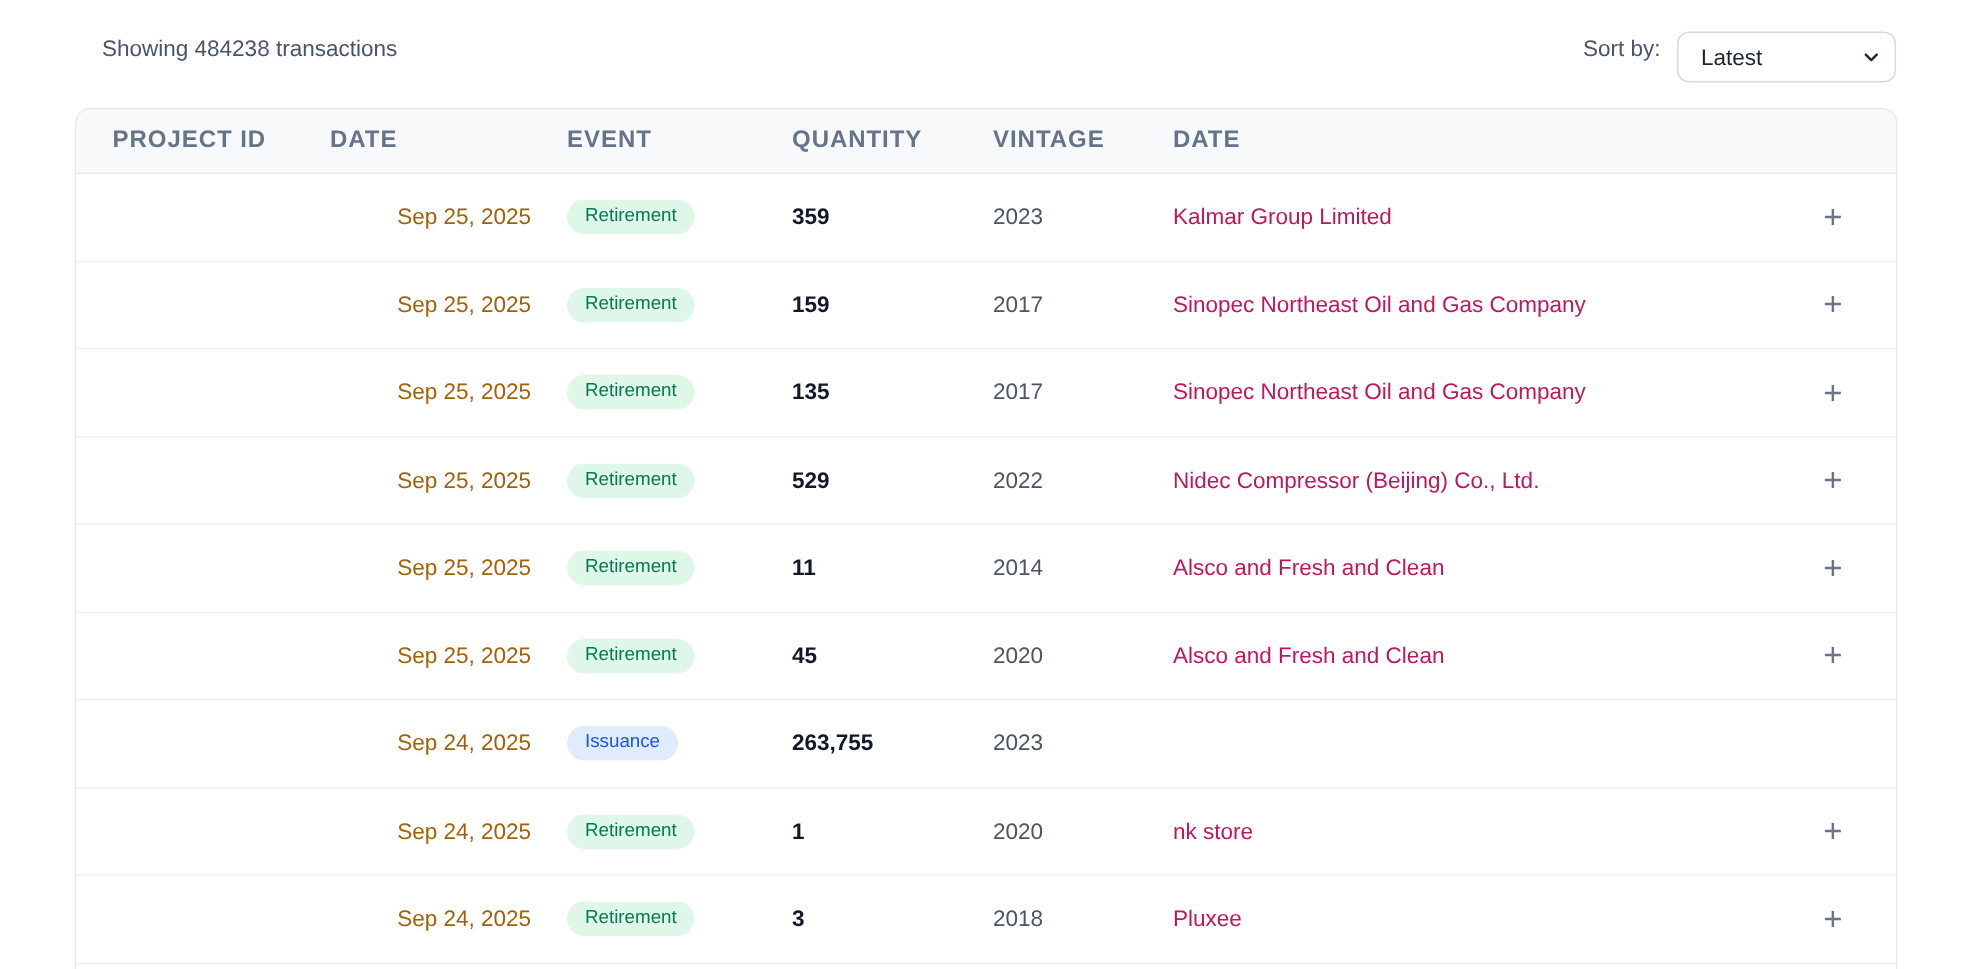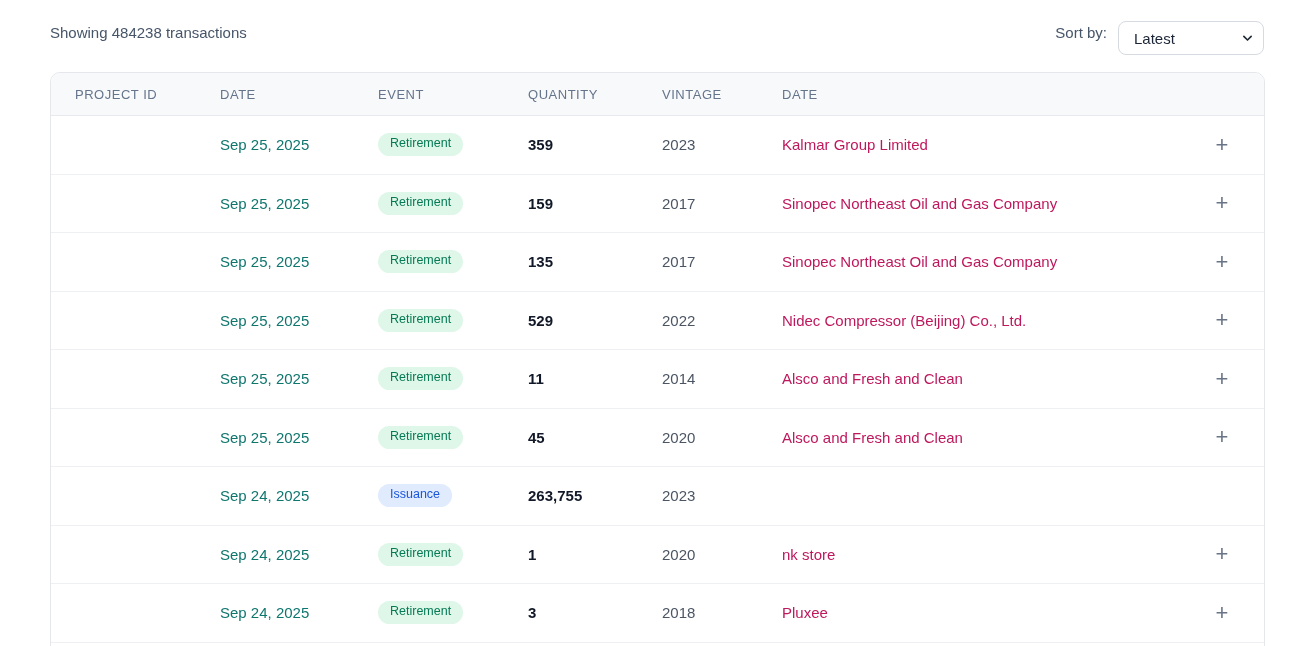--- a/index.html
+++ b/index.html
@@ -8,21 +8,21 @@
     overflow: hidden;
     background: #ffffff;
     font-family: "Liberation Sans", "DejaVu Sans", sans-serif;
     color: #1f2937;
   }
   .page { width: 1313px; height: 646px; position: relative; }
 
   
   .topbar {
     position: absolute;
-    left: 50px; right: 49px; top: 15px;
+    left: 68px; right: 49px; top: 15px;
     height: 34px;
     display: flex;
     align-items: center;
     justify-content: space-between;
     gap: 20px;
   }
   .showing {
     font-size: 15px;
     color: #475569;
   }
@@ -75,41 +75,41 @@
     grid-template-columns: 145px 158px 150px 134px 120px 1fr 84px;
     align-items: center;
   }
   .thead {
     height: 43px;
     background: #f8f9fb;
     border-bottom: 1px solid #e7e9ee;
     border-radius: 9px 9px 0 0;
   }
   .th {
-    font-size: 13px;
-    font-weight: 400;
+    font-size: 16px;
+    font-weight: 700;
     letter-spacing: 0.04em;
     color: #64748b;
     padding-left: 24px;
     white-space: nowrap;
   }
   .tr {
     height: 58.5px;
     border-bottom: 1px solid #eef0f3;
     background: #ffffff;
   }
   .td {
     padding-left: 24px;
     font-size: 15px;
     white-space: nowrap;
     overflow: hidden;
     text-overflow: ellipsis;
   }
   .col-project { color: #6b7280; }
-  .col-date { color: #0f766e; }
+  .col-date { color: #a16207; text-align: right; }
   .col-qty { font-weight: 700; color: #111827; font-size: 15px; }
   .col-vintage { color: #4b5563; }
   .col-user { color: #be185d; }
   .col-action {
     padding-left: 0;
     display: flex;
     justify-content: center;
     align-items: center;
   }
   .badge {

